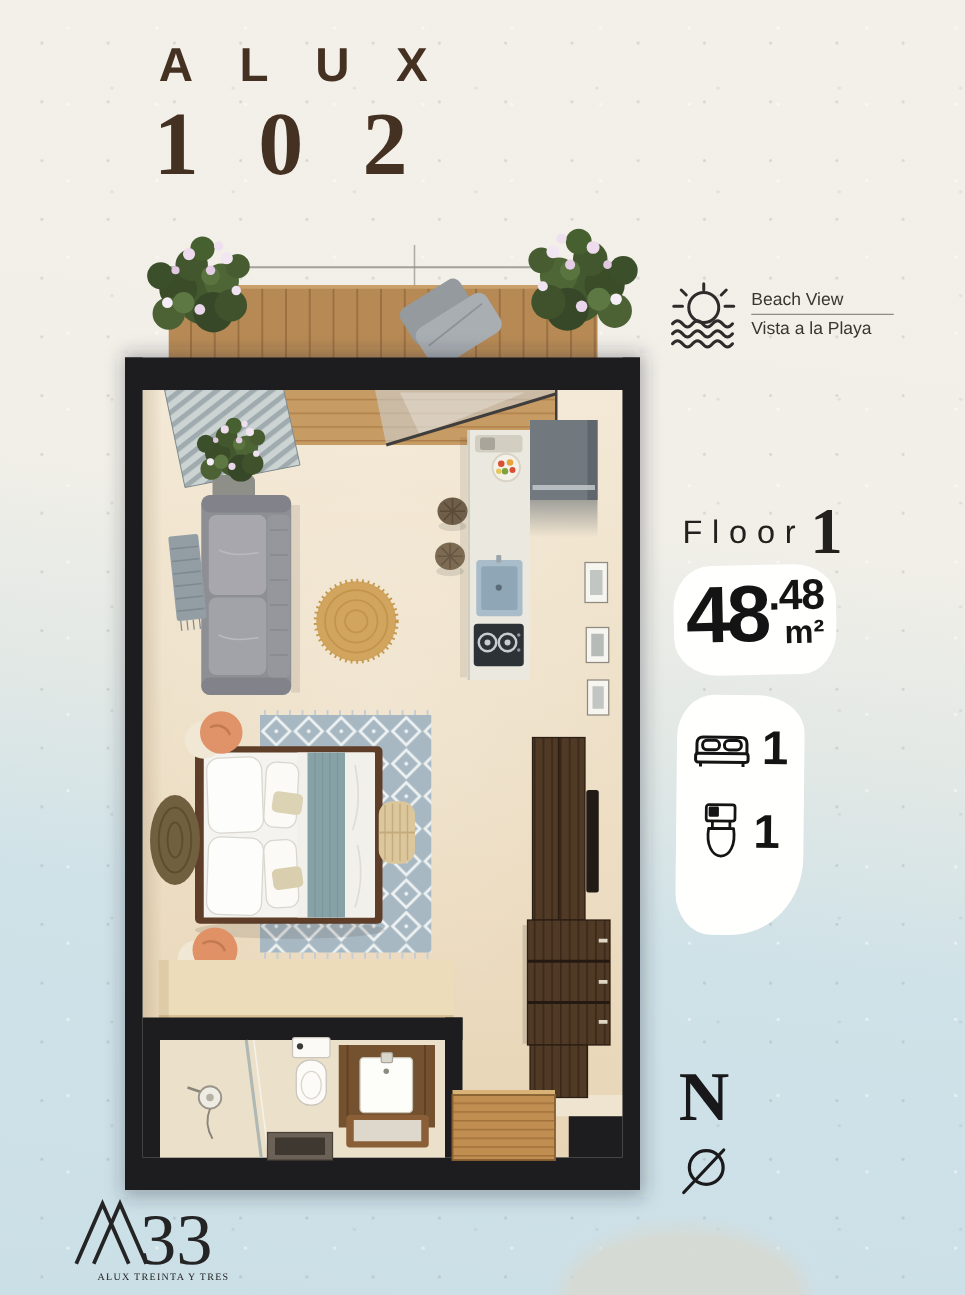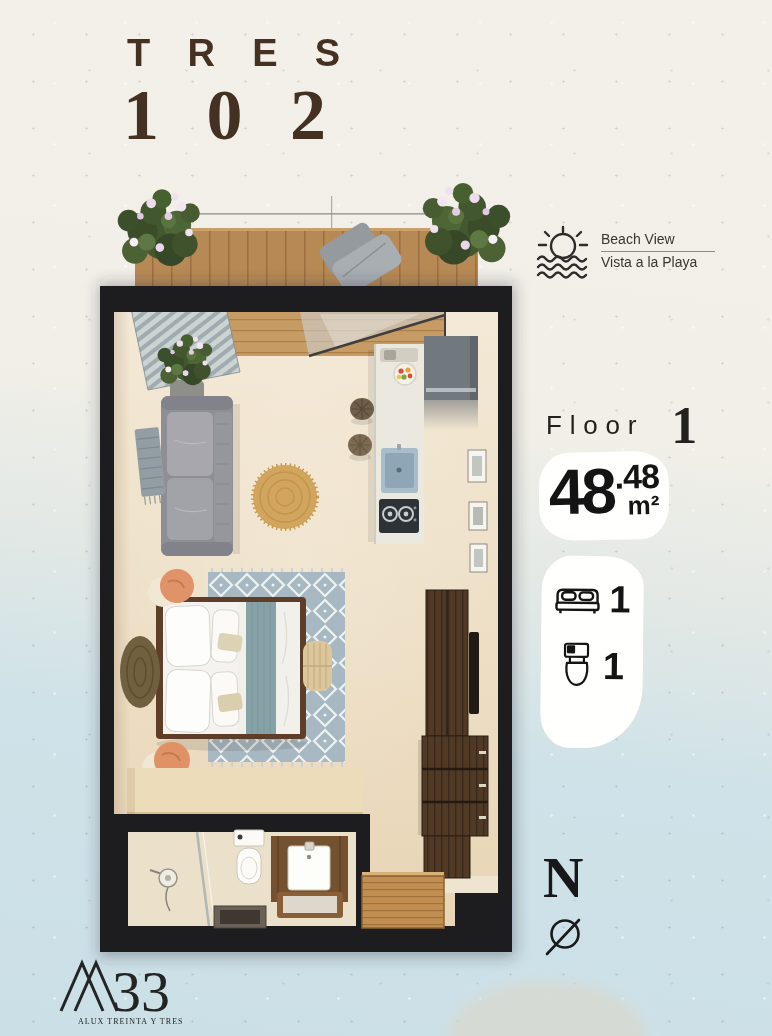--- a/index.html
+++ b/index.html
@@ -18,21 +18,21 @@
   
   .title-block{position:absolute;left:127px;top:34px;color:#443122;}
   .title-name{font-size:38px;font-weight:bold;letter-spacing:.98em;line-height:1;}
   .title-num{font-family:"Liberation Serif",serif;font-weight:bold;font-size:72px;
     letter-spacing:.66em;line-height:1;margin-top:7px;margin-left:-4px;}
   
   .beach{position:absolute;left:530px;top:223px;display:flex;align-items:center;}
   .beach-text{margin-left:9px;color:#37362f;font-size:14px;line-height:1.1;}
   .beach-div{border-top:1.5px solid #8f8d84;width:114px;margin:4px 0 3px 0;}
   
-  .floor-row{position:absolute;left:546px;top:400px;display:flex;align-items:flex-start;color:#22211e;gap:23px;}
+  .floor-row{position:absolute;left:546px;top:400px;display:flex;align-items:flex-start;color:#22211e;}
   .floor-label{font-size:26px;letter-spacing:.3em;margin-top:10px;}
   .floor-num{font-family:"Liberation Serif",serif;font-weight:bold;font-size:52px;line-height:1;margin-left:4px;}
   
   .area-card{position:absolute;left:539px;top:452px;width:130px;height:88px;background:#fffffe;
     border-radius:30px 34px 28px 36px / 34px 28px 36px 30px;transform:rotate(-1.2deg);
     display:flex;justify-content:center;align-items:flex-start;padding-top:11px;box-sizing:border-box;color:#141414;}
   .a-int{font-size:64px;font-weight:bold;line-height:.88;letter-spacing:-3px;}
   .a-col{display:flex;flex-direction:column;align-items:flex-end;margin-left:1px;}
   .a-dec{font-size:34px;font-weight:bold;line-height:.85;letter-spacing:-1px;}
   .a-unit{font-size:26px;font-weight:bold;line-height:1;margin-top:1px;}
@@ -360,21 +360,21 @@
     <g>
       <rect x="362" y="872" width="82" height="6" fill="#d9b277"></rect>
       <rect x="362" y="876" width="82" height="52" fill="url(#matp)" stroke="#8a6232" stroke-width="1.5"></rect>
     </g>
 
     <use href="#plantA" transform="translate(162 240) scale(1.08)"></use>
     <use href="#plantA" transform="translate(463 237) scale(-1.15 1.15)"></use>
   </svg>
 
   <header class="title-block">
-    <div class="title-name">TRES</div>
+    <div class="title-name">ALUX</div>
     <div class="title-num">102</div>
   </header>
 
   <div class="beach">
     <svg width="62" height="56" viewBox="0 0 62 56">
       <g stroke="#2d2c2a" stroke-width="2.4" fill="none" stroke-linecap="round">
         <circle cx="33" cy="23" r="12"></circle>
         <path d="M33 4 v5 M15 9 l4 4 M51 9 l-4 4 M9 22 h7 M50 22 h7"></path>
         <path d="M8 36 q4 -5 8 0 q4 5 8 0 q4 -5 8 0 q4 5 8 0 q4 -5 8 0 q4 5 8 0"></path>
         <path d="M8 44 q4 -5 8 0 q4 5 8 0 q4 -5 8 0 q4 5 8 0 q4 -5 8 0 q4 5 8 0"></path>

